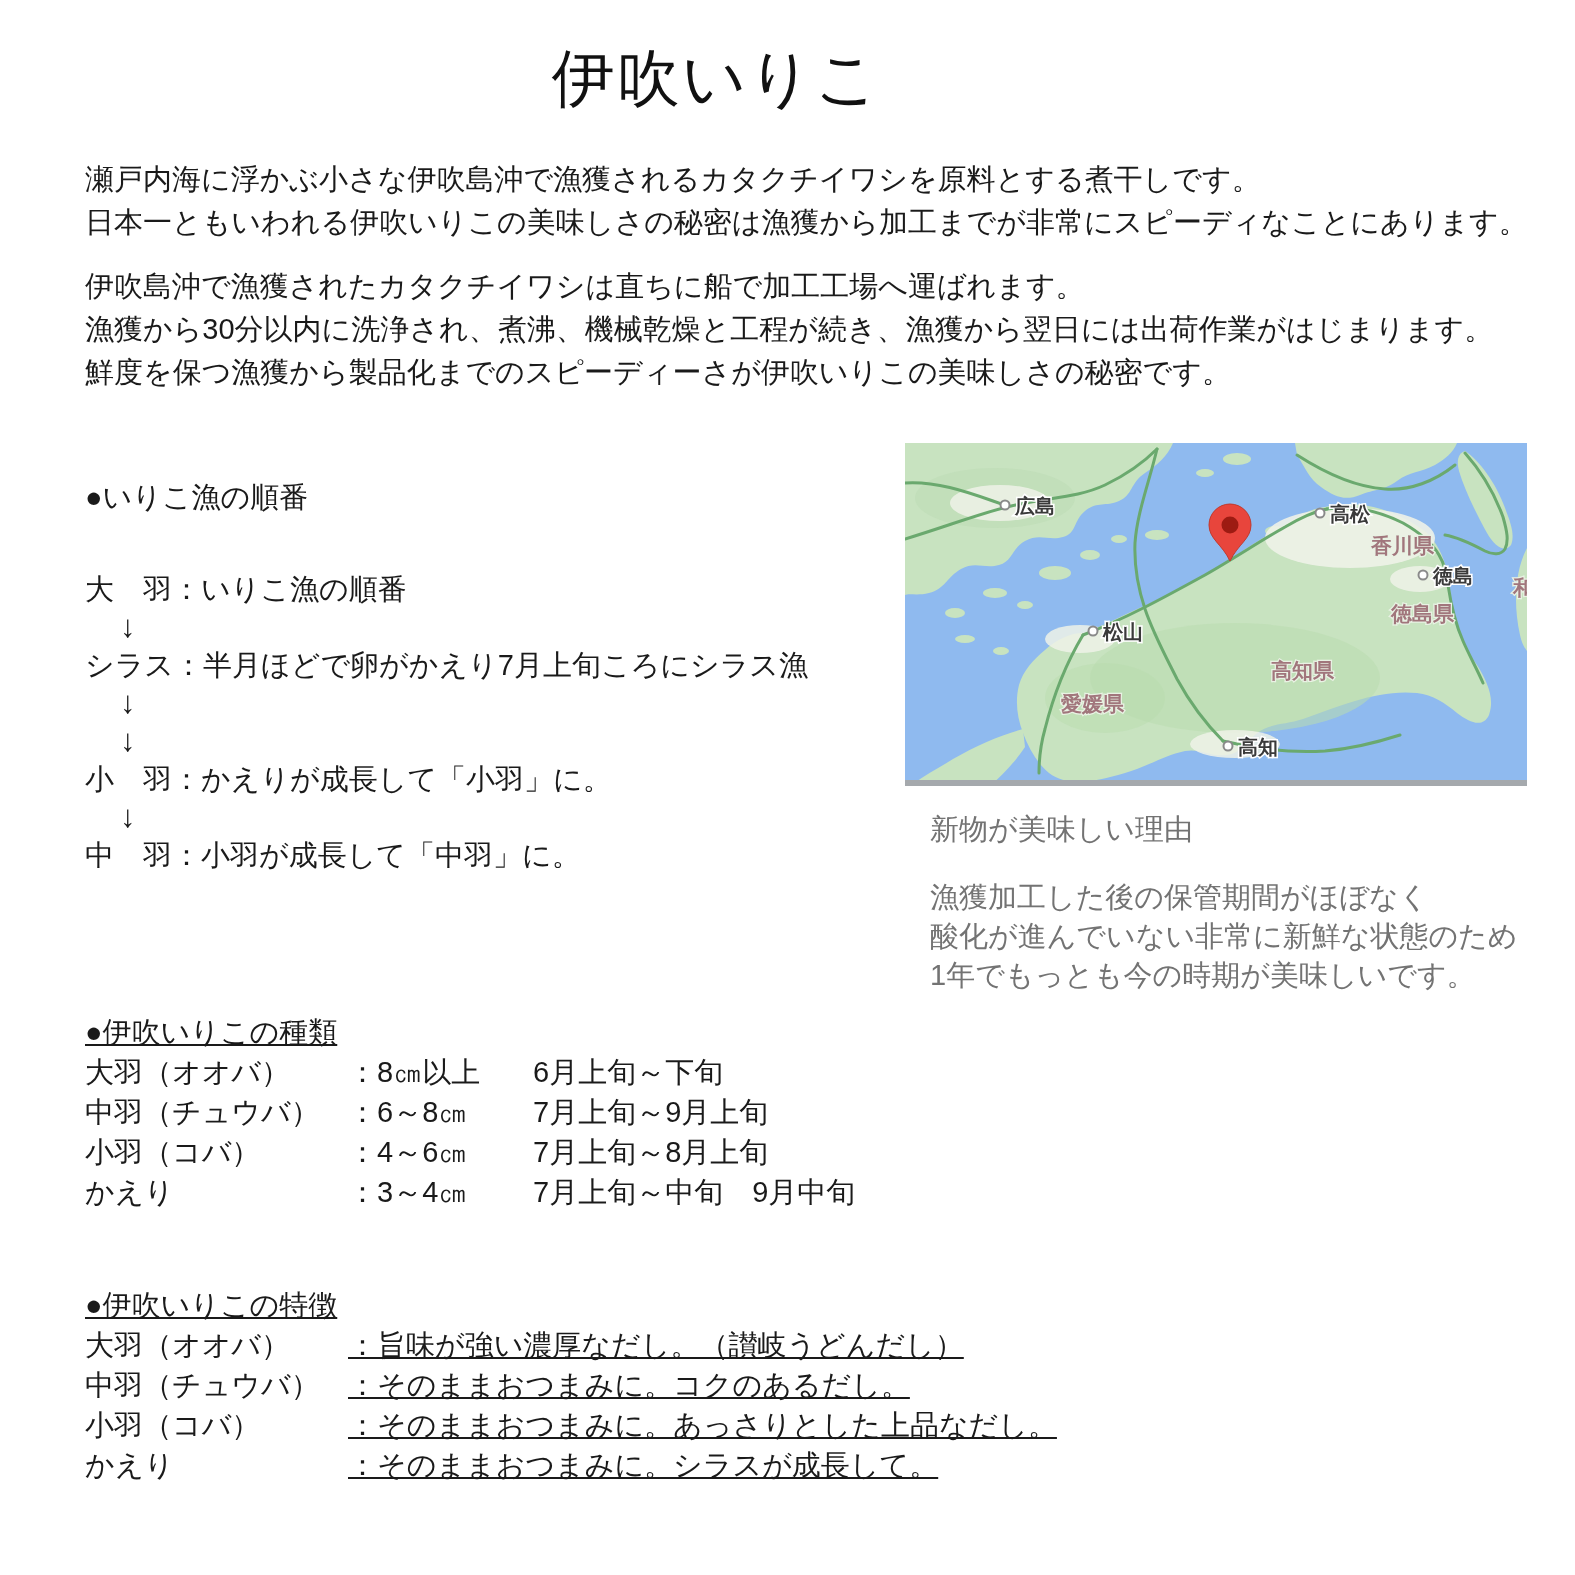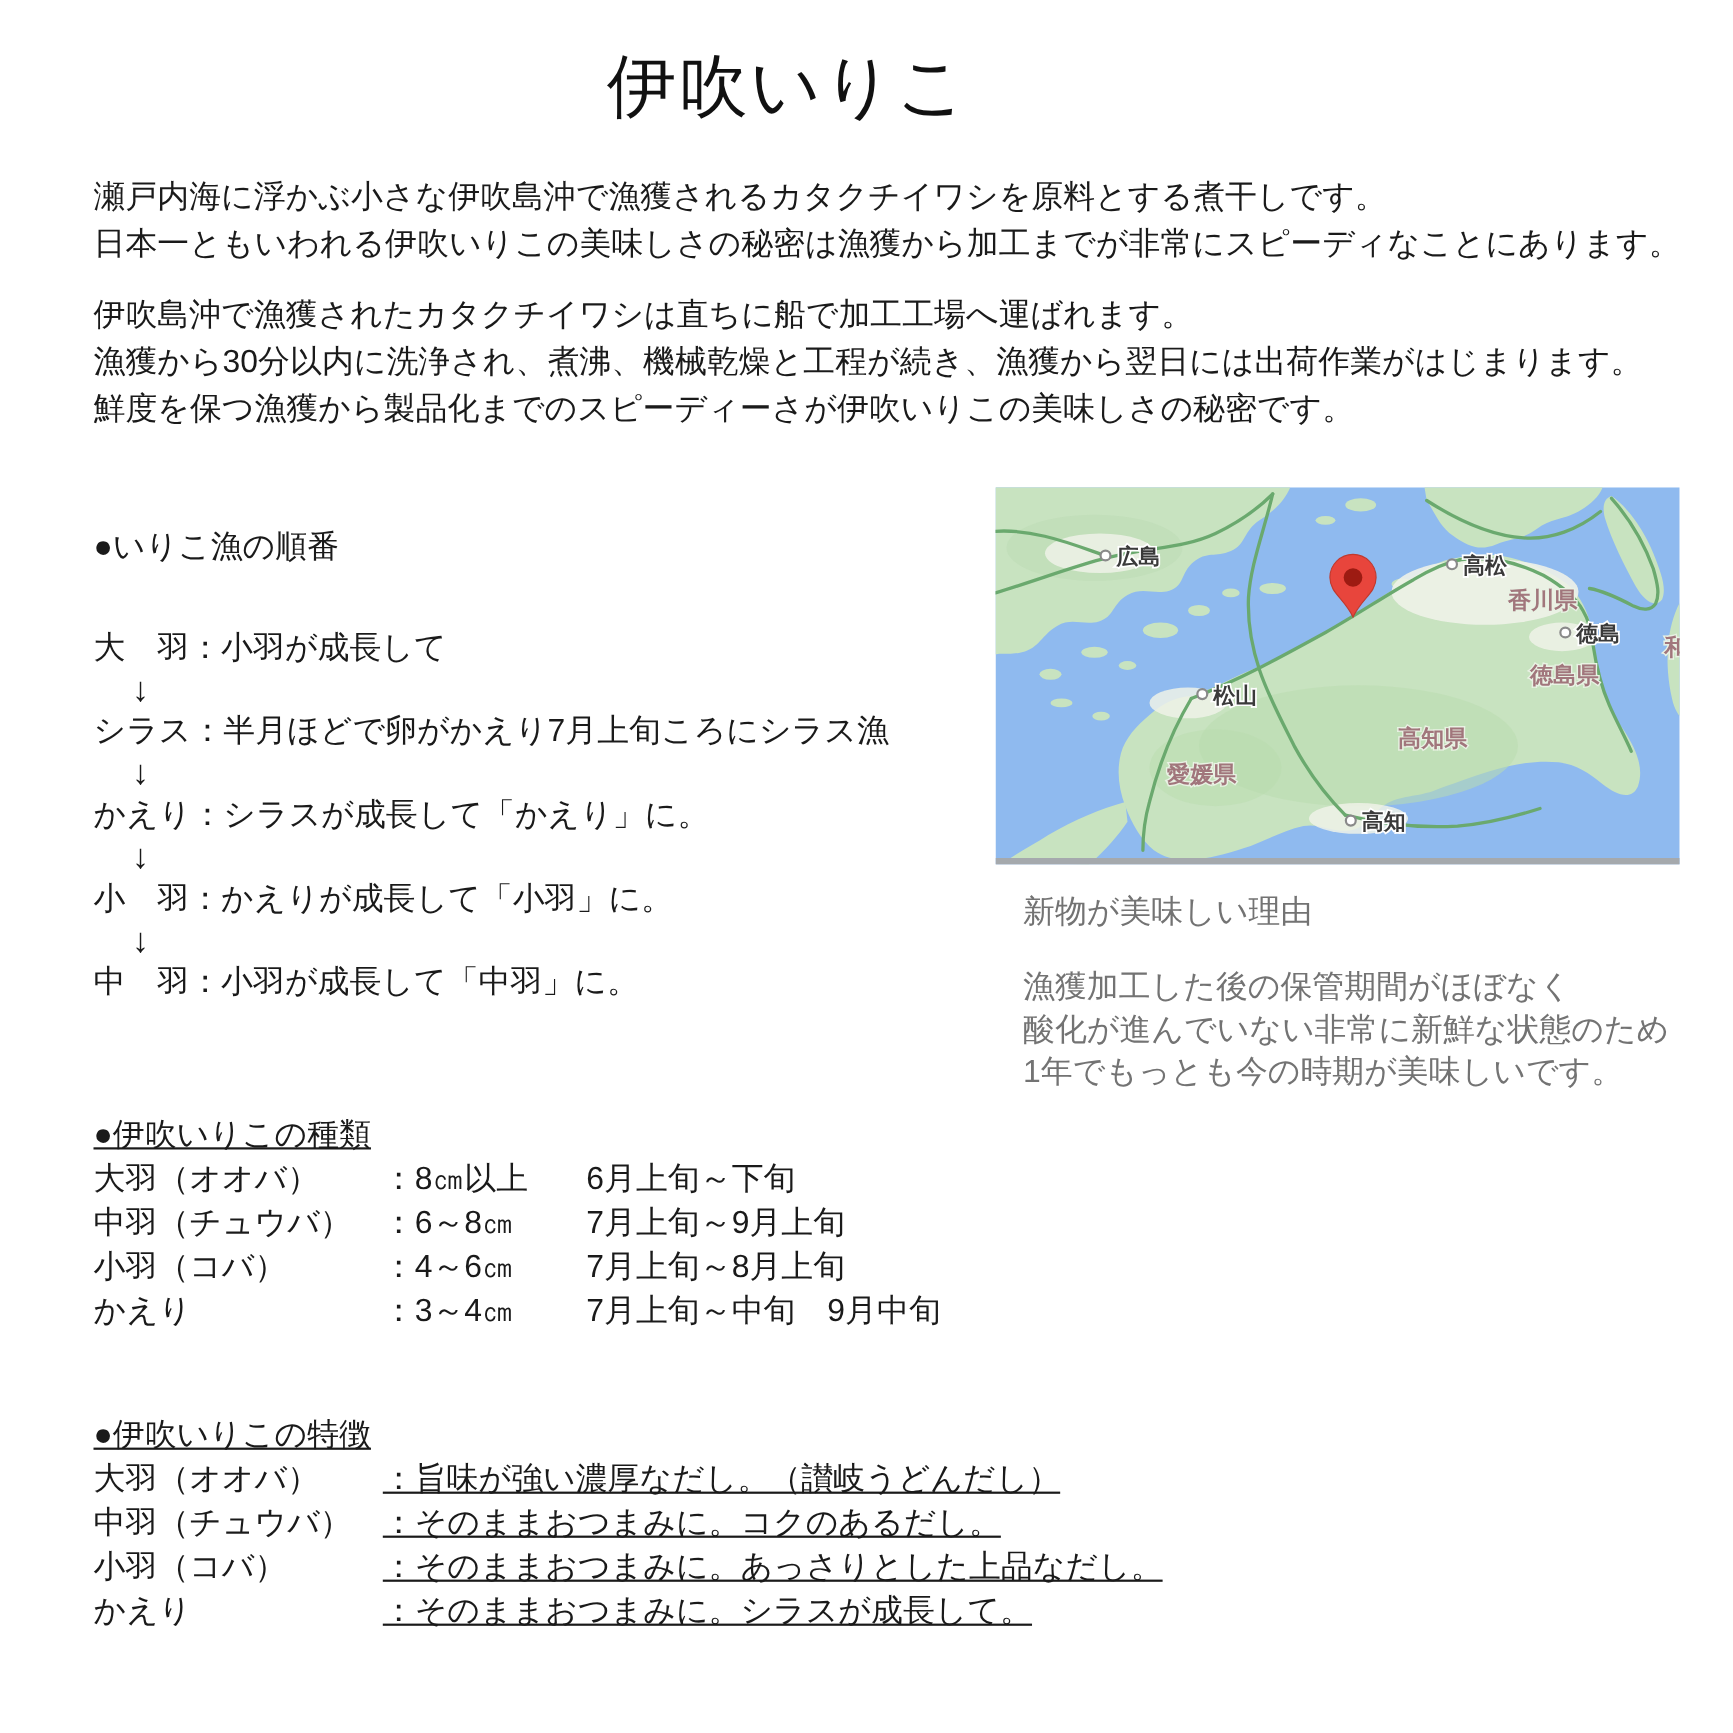--- a/index.html
+++ b/index.html
@@ -57,25 +57,24 @@
 </div>
 
 <div class="abs para" id="para2">
   <div>伊吹島沖で漁獲されたカタクチイワシは直ちに船で加工工場へ運ばれます。</div>
   <div>漁獲から30分以内に洗浄され、煮沸、機械乾燥と工程が続き、漁獲から翌日には出荷作業がはじまります。</div>
   <div>鮮度を保つ漁獲から製品化までのスピーディーさが伊吹いりこの美味しさの秘密です。</div>
 </div>
 
 <div class="abs" id="order-section">
   <div class="sec-heading">●いりこ漁の順番</div>
-  <div class="order-line">大　羽：小羽が成長して</div>
+  <div class="order-line">大　羽：いりこ漁の順番</div>
   <div class="order-arrow">↓</div>
   <div class="order-line">シラス：半月ほどで卵がかえり7月上旬ころにシラス漁</div>
   <div class="order-arrow">↓</div>
-  <div class="order-line">かえり：シラスが成長して「かえり」に。</div>
   <div class="order-arrow">↓</div>
   <div class="order-line">小　羽：かえりが成長して「小羽」に。</div>
   <div class="order-arrow">↓</div>
   <div class="order-line">中　羽：小羽が成長して「中羽」に。</div>
 </div>
 
 <div class="abs" id="map-wrap">
   <svg width="622" height="343" viewBox="0 0 622 343">
 
     <rect x="0" y="0" width="622" height="343" fill="#8fbaef"></rect>

